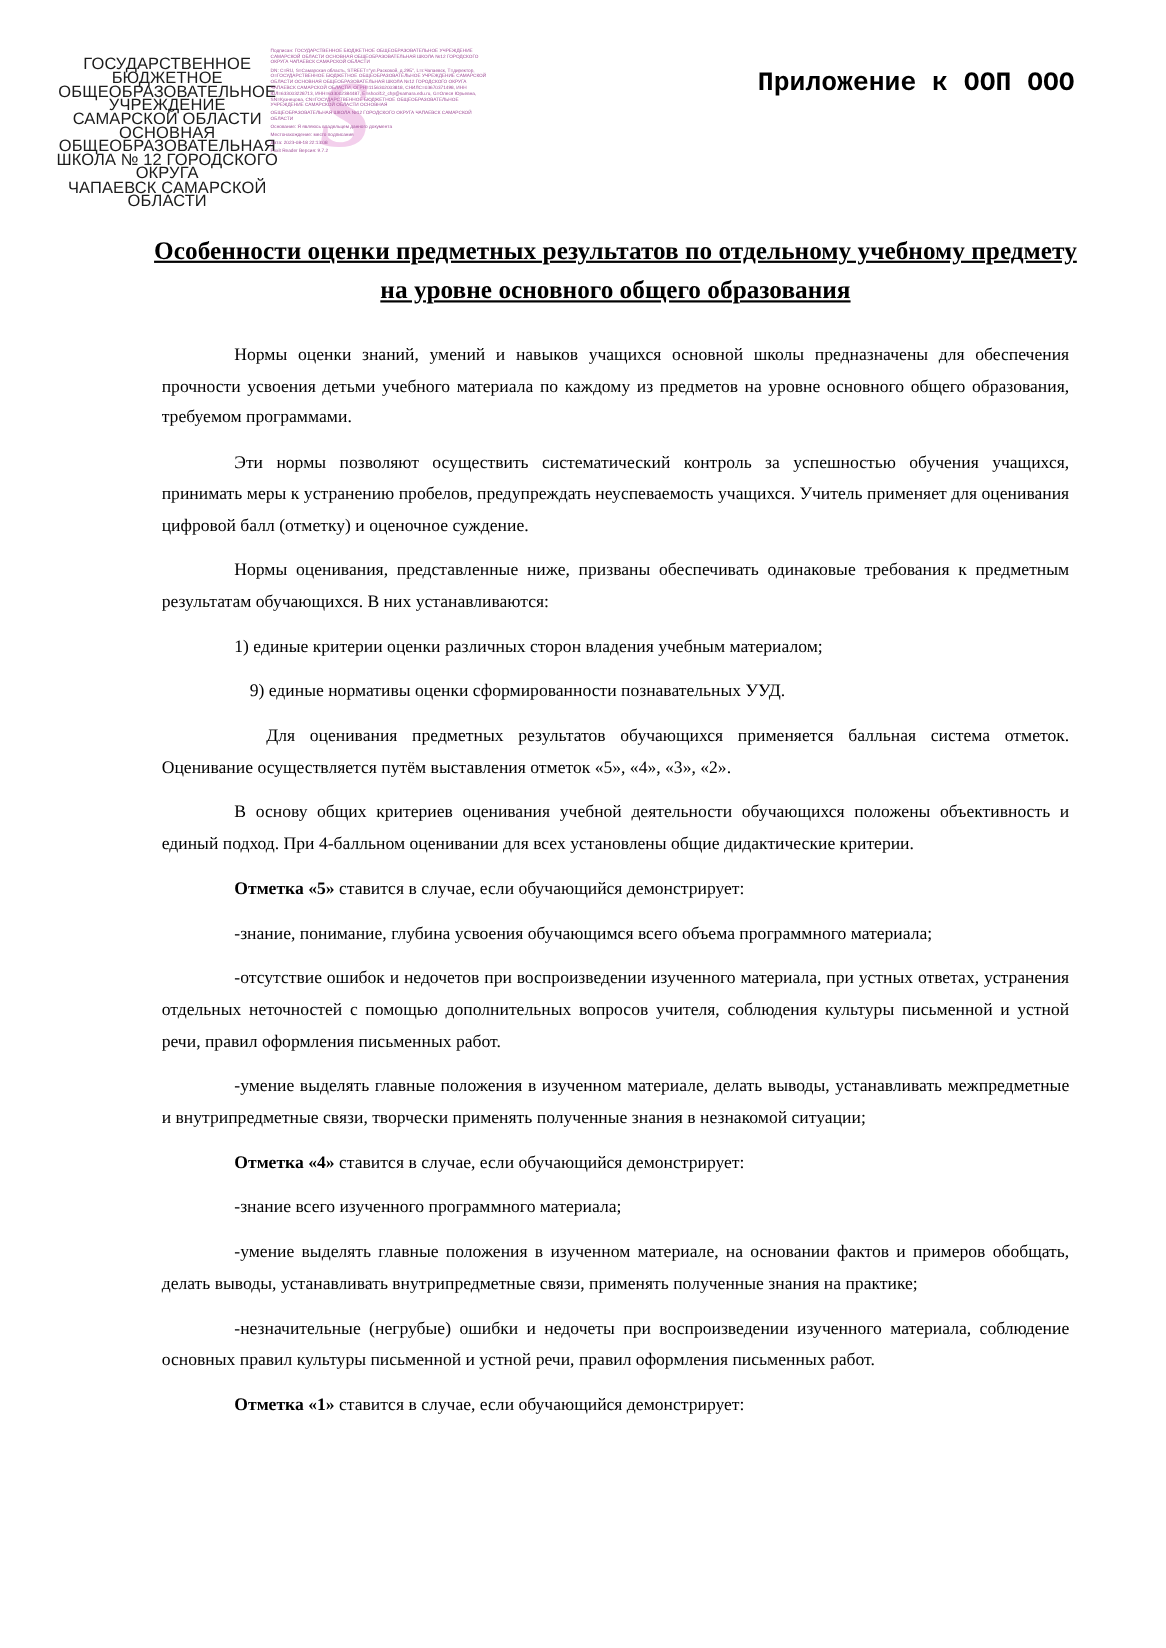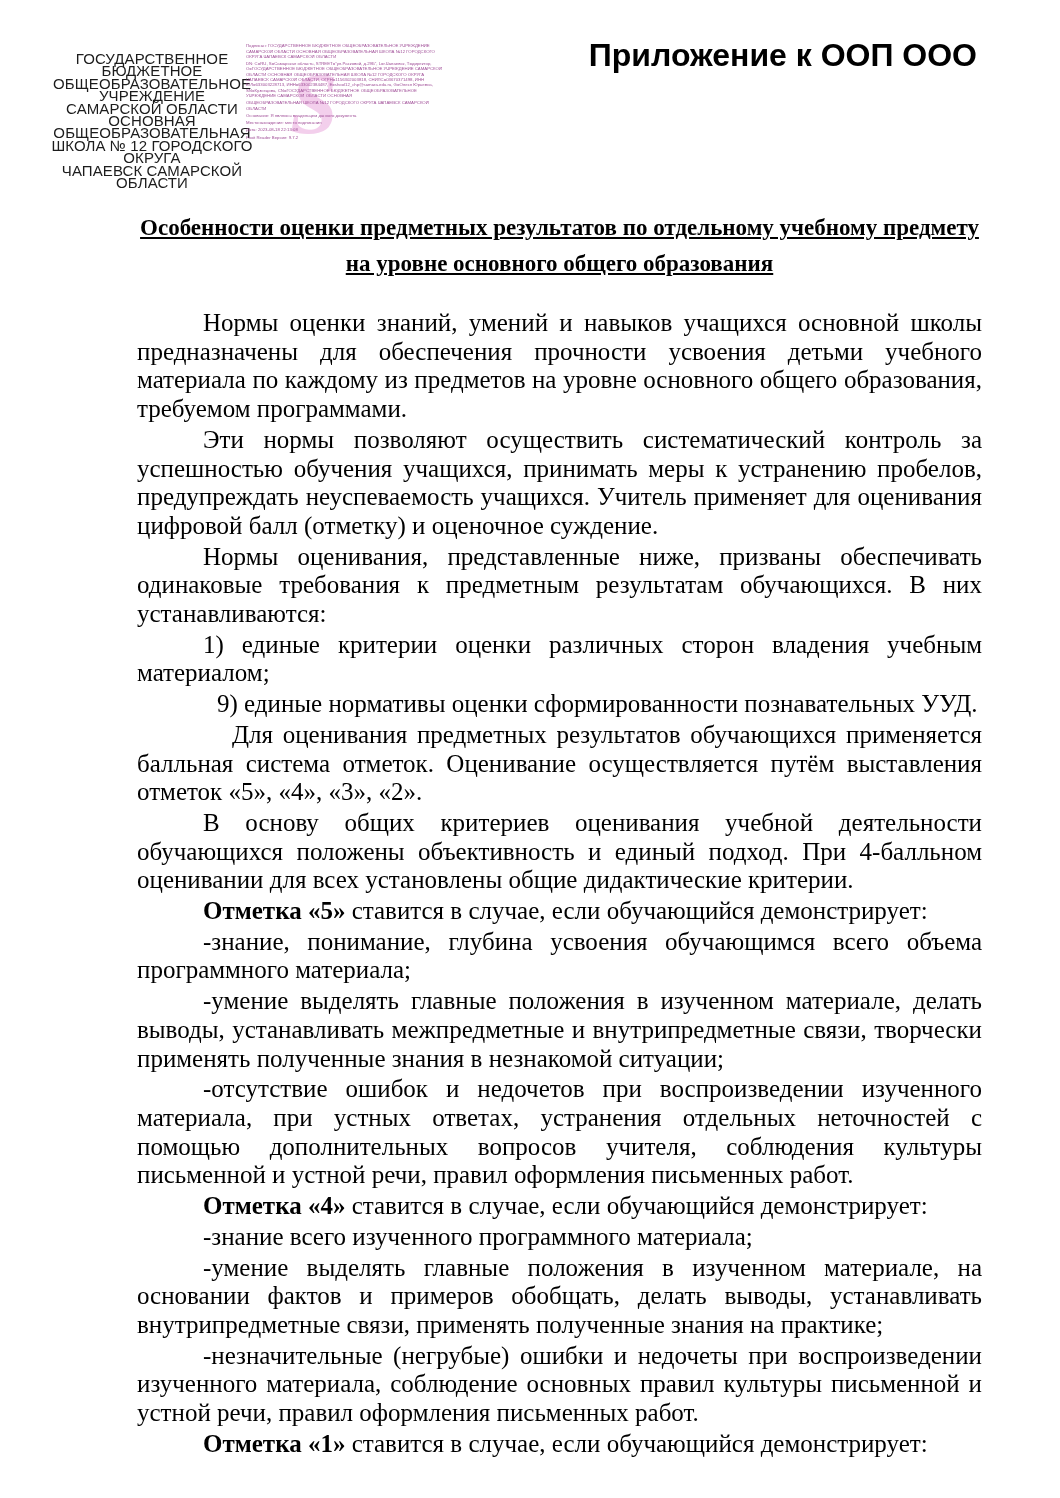--- a/index.html
+++ b/index.html
@@ -38,37 +38,37 @@
     width:400px;
     transform:scale(.5);transform-origin:0 0;
     font-family:"Liberation Sans", sans-serif;
     font-size:8.6px;line-height:10.6px;
     color:#a04f98;
   }
   .stamp-text p{margin:0 0 4px 0;}
 
   
   .appendix{
-    position:absolute;top:37px;right:83px;
-    font-size:32px;font-weight:bold;
-    font-family:Liberation Sans, sans-serif;
+    position:absolute;top:63px;right:83px;
+    font-size:24px;font-weight:bold;
+    font-family:Liberation Mono, monospace;
   }
 
   
   .content{
     position:absolute;left:135px;top:210px;width:849px;
   }
   .doc-title{
     margin:0 0 27px 0;
     font-size:23px;font-weight:bold;
     line-height:36px;text-align:center;text-decoration:underline;
   }
   .para{
-    margin:2px;
-    font-size:25px;line-height:28.7px;
+    margin:12px;
+    font-size:16px;line-height:28.7px;
     text-align:justify;
   }
   .para b{font-weight:bold;}
 </style>
 </head>
 <body>
 
 <div class="page">
 
   <div class="school-block">
@@ -100,22 +100,22 @@
     <div id="paragraphs">
         <p class="para" style="text-indent: 66px;">Нормы оценки знаний, умений и навыков учащихся основной школы предназначены для обеспечения прочности усвоения детьми учебного материала по каждому из предметов на уровне основного общего образования, требуемом программами.</p>
         <p class="para" style="text-indent: 66px;">Эти нормы позволяют осуществить систематический контроль за успешностью обучения учащихся, принимать меры к устранению пробелов, предупреждать неуспеваемость учащихся. Учитель применяет для оценивания цифровой балл (отметку) и оценочное суждение.</p>
         <p class="para" style="text-indent: 66px;">Нормы оценивания, представленные ниже, призваны обеспечивать одинаковые требования к предметным результатам обучающихся. В них устанавливаются:</p>
         <p class="para" style="text-indent: 66px;">1) единые критерии оценки различных сторон владения учебным материалом;</p>
         <p class="para" style="text-indent: 80px;">9) единые нормативы оценки сформированности познавательных УУД.</p>
         <p class="para" style="text-indent: 95px;">Для оценивания предметных результатов обучающихся применяется балльная система отметок. Оценивание осуществляется путём выставления отметок «5», «4», «3», «2».</p>
         <p class="para" style="text-indent: 66px;">В основу общих критериев оценивания учебной деятельности обучающихся положены объективность и единый подход. При 4-балльном оценивании для всех установлены общие дидактические критерии.</p>
         <p class="para" style="text-indent: 66px;"><b>Отметка «5»</b> ставится в случае, если обучающийся демонстрирует:</p>
         <p class="para" style="text-indent: 66px;">-знание, понимание, глубина усвоения обучающимся всего объема программного материала;</p>
+        <p class="para" style="text-indent: 66px;">-отсутствие ошибок и недочетов при воспроизведении изученного материала, при устных ответах, устранения отдельных неточностей с помощью дополнительных вопросов учителя, соблюдения культуры письменной и устной речи, правил оформления письменных работ.</p>
         <p class="para" style="text-indent: 66px;">-умение выделять главные положения в изученном материале, делать выводы, устанавливать межпредметные и внутрипредметные связи, творчески применять полученные знания в незнакомой ситуации;</p>
-        <p class="para" style="text-indent: 66px;">-отсутствие ошибок и недочетов при воспроизведении изученного материала, при устных ответах, устранения отдельных неточностей с помощью дополнительных вопросов учителя, соблюдения культуры письменной и устной речи, правил оформления письменных работ.</p>
         <p class="para" style="text-indent: 66px;"><b>Отметка «4»</b> ставится в случае, если обучающийся демонстрирует:</p>
         <p class="para" style="text-indent: 66px;">-знание всего изученного программного материала;</p>
         <p class="para" style="text-indent: 66px;">-умение выделять главные положения в изученном материале, на основании фактов и примеров обобщать, делать выводы, устанавливать внутрипредметные связи, применять полученные знания на практике;</p>
         <p class="para" style="text-indent: 66px;">-незначительные (негрубые) ошибки и недочеты при воспроизведении изученного материала, соблюдение основных правил культуры письменной и устной речи, правил оформления письменных работ.</p>
         <p class="para" style="text-indent: 66px;"><b>Отметка «1»</b> ставится в случае, если обучающийся демонстрирует:</p>
       </div>
   </div>
 
 </div>
 

